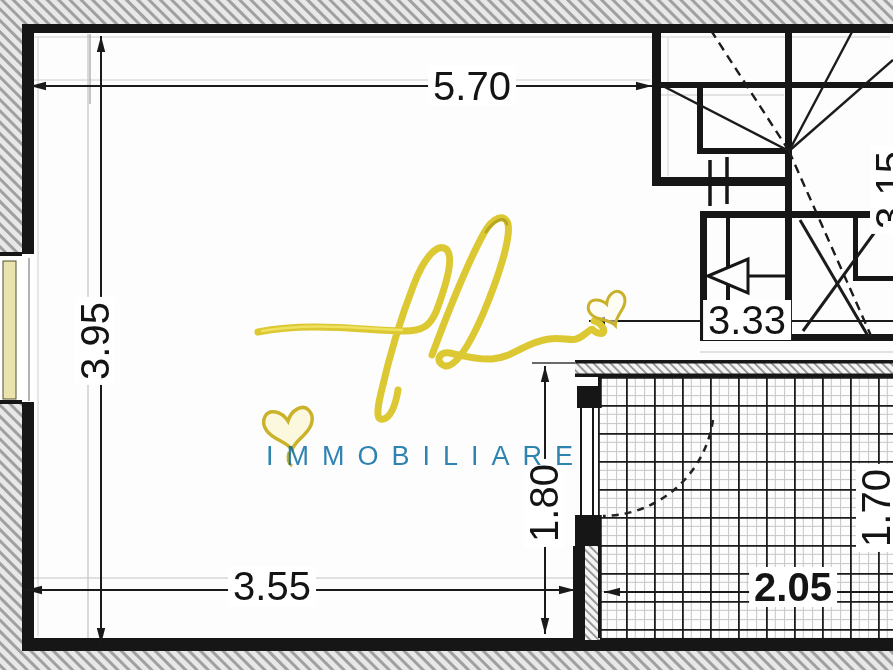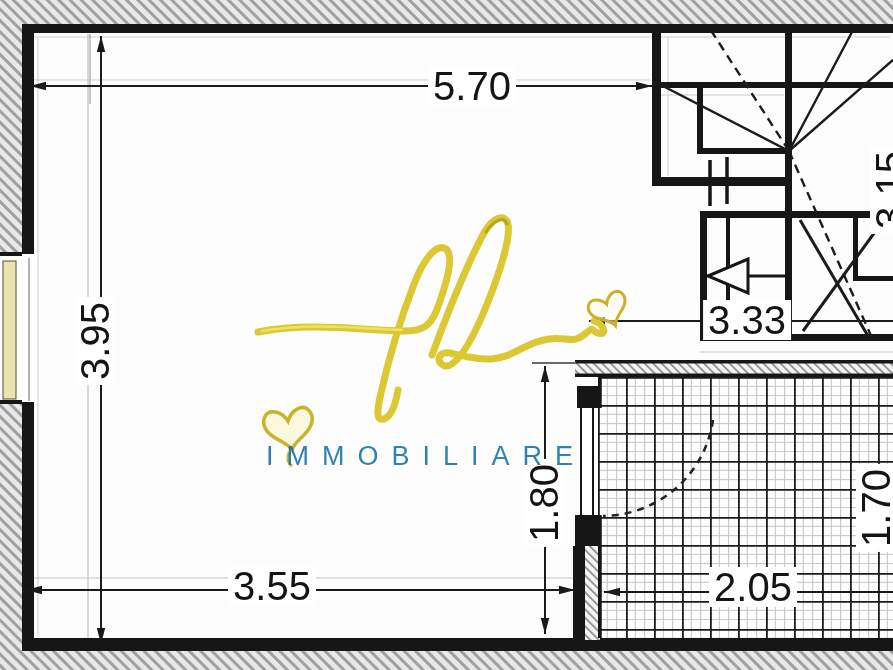--- a/index.html
+++ b/index.html
@@ -159,21 +159,21 @@
   <span class="lbl dim" style="left:472px;top:86px;">5.70</span>
 
   <span class="lbl dim rot" style="left:95px;top:341px;">3.95</span>
 
   <span class="lbl dim" style="left:747px;top:320px;">3.33</span>
 
   <span class="lbl dim rot" style="left:544px;top:503px;">1.80</span>
 
   <span class="lbl dim" style="left:259px;top:586px;margin-left:13px;">3.55</span>
 
-  <span class="lbl dim" style="left:753px;top:587px;">2.05</span>
+  <span class="lbl dim" style="left:793px;top:587px;font-weight:bold;">2.05</span>
 
   <span class="lbl dim rot" style="left:876px;top:508px;">1.70</span>
 
   <span class="lbl dim rot" style="left:890px;top:190px;">3.15</span>
 
   <span class="lbl" id="lbl-brand" style="left:266px;top:441px;">IMMOBILIARE</span>
 
   <svg class="layer-wm" width="893" height="670" viewBox="0 0 893 670">
     <g fill="none" stroke-linecap="round">
       <path d="M258,332 C310,322 360,330 404,331 C424,331 430,325 436,312

